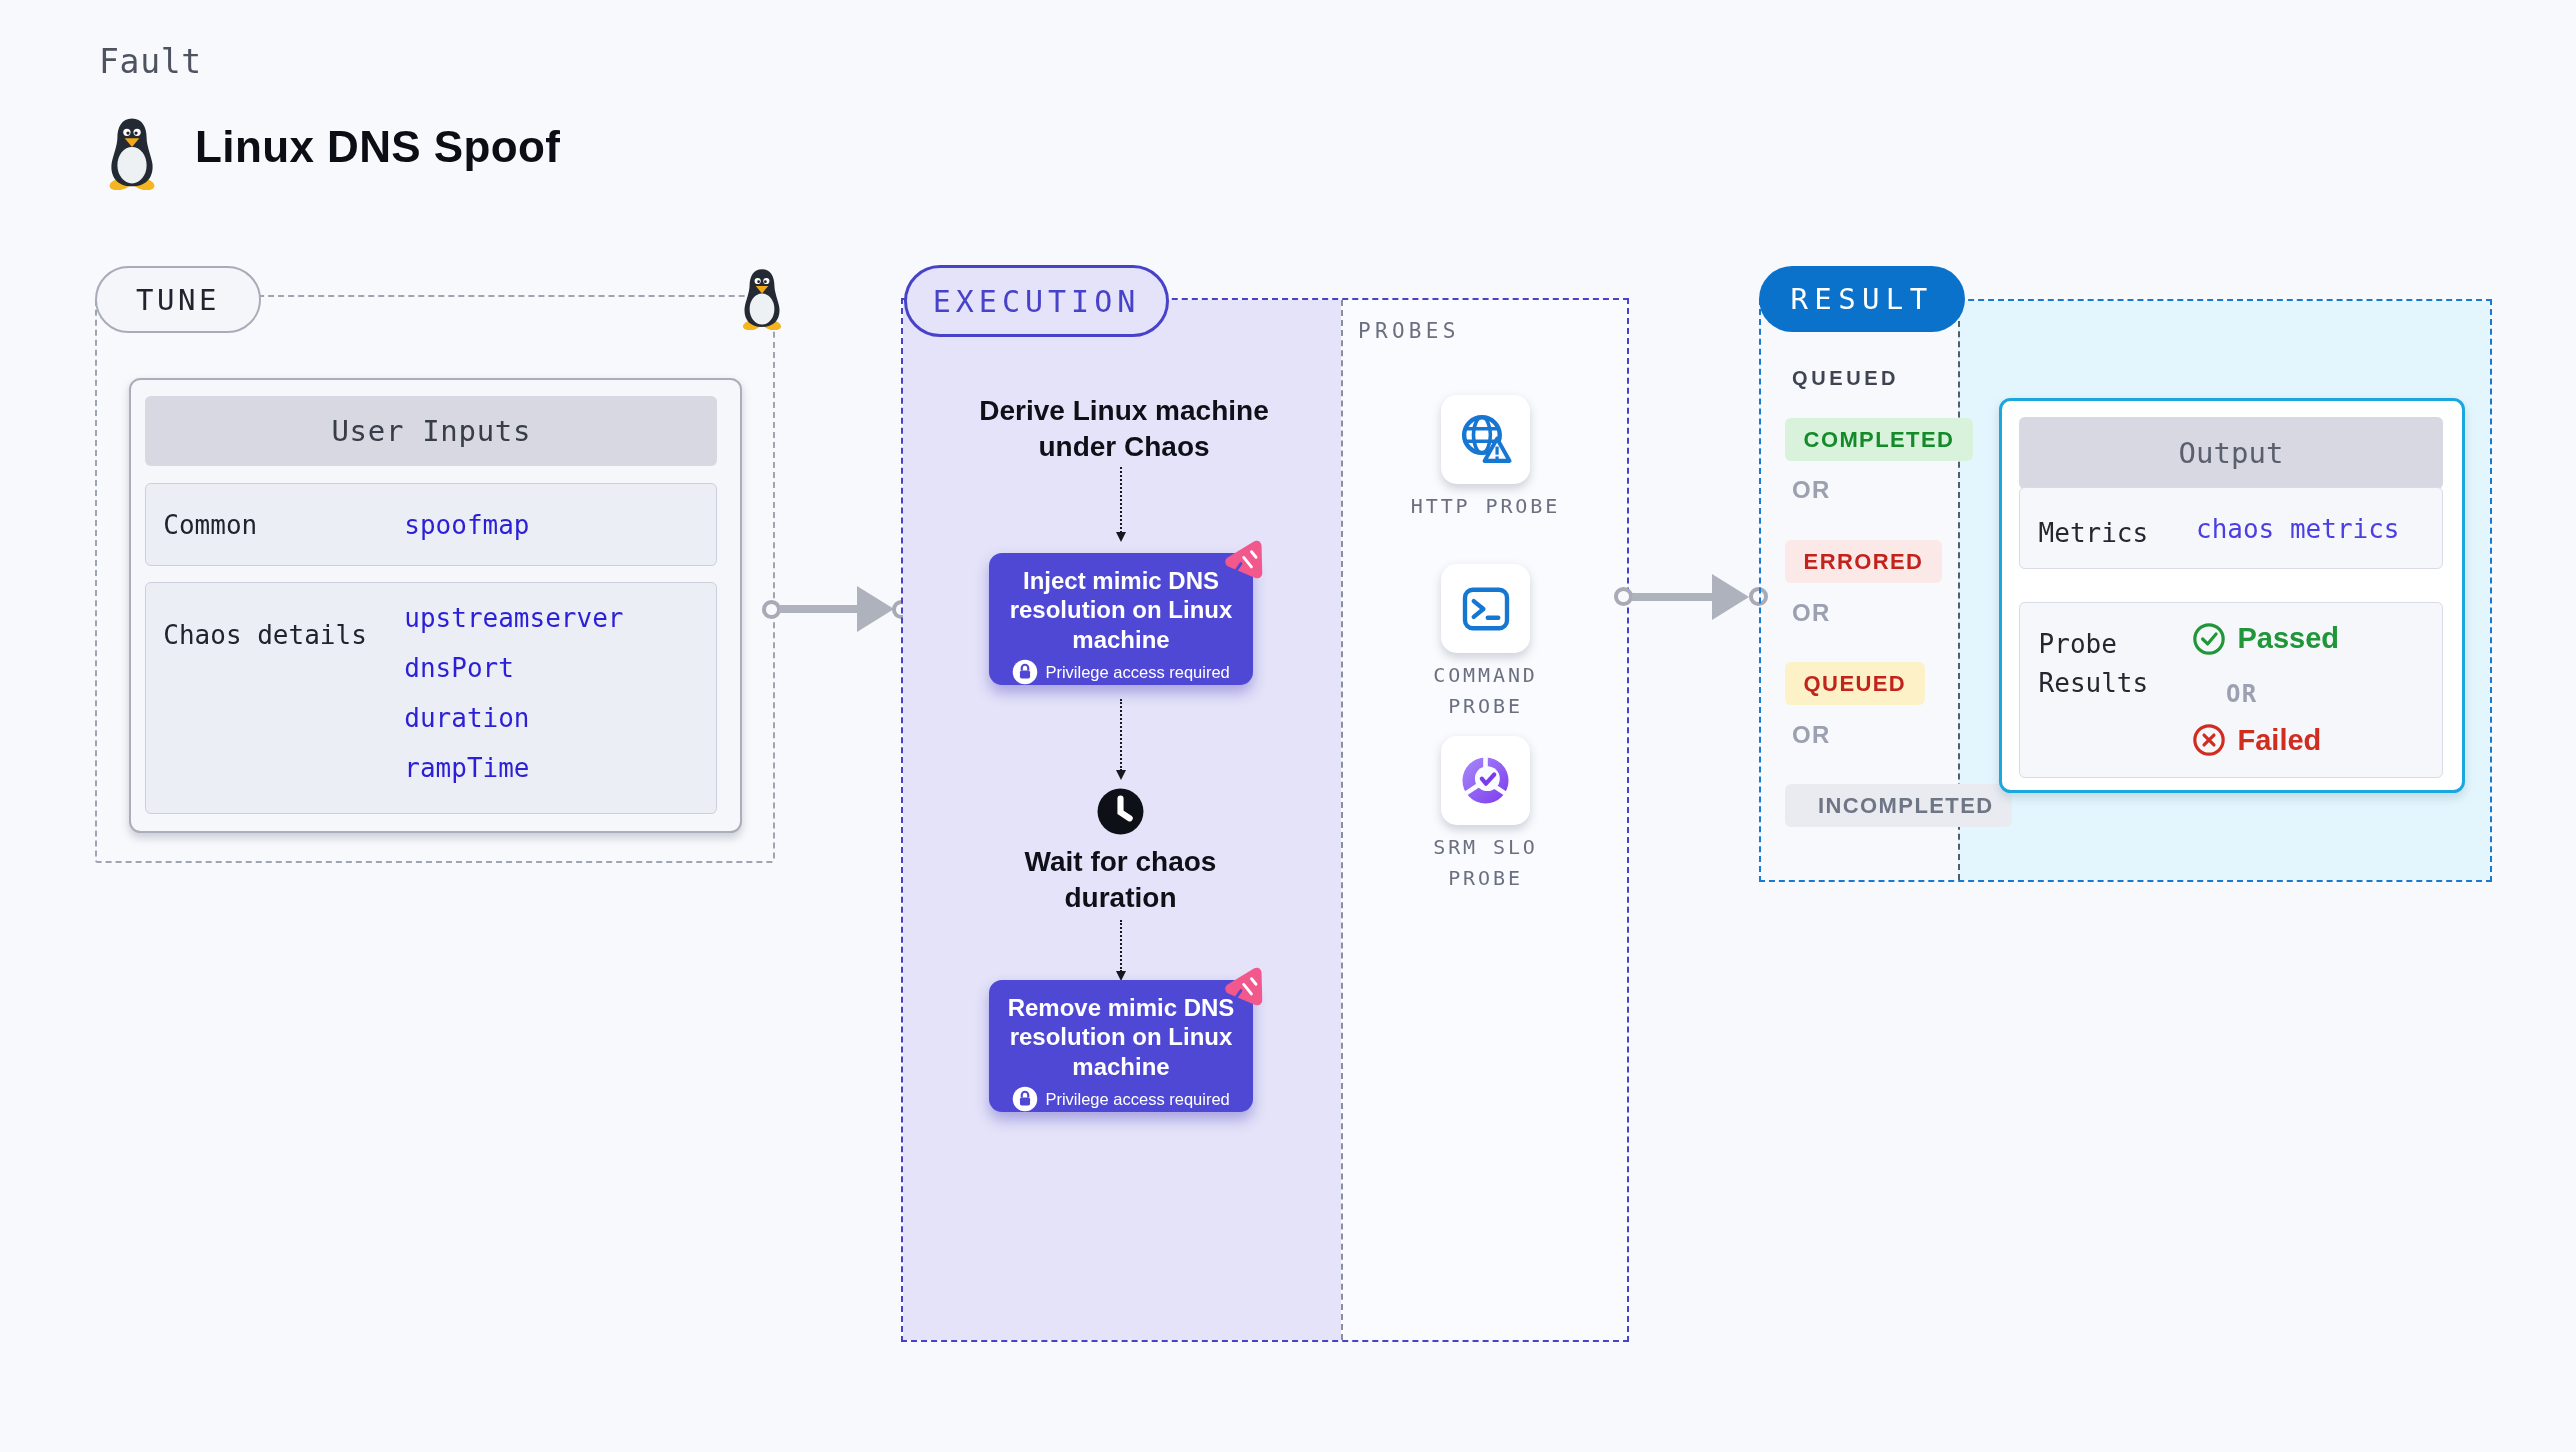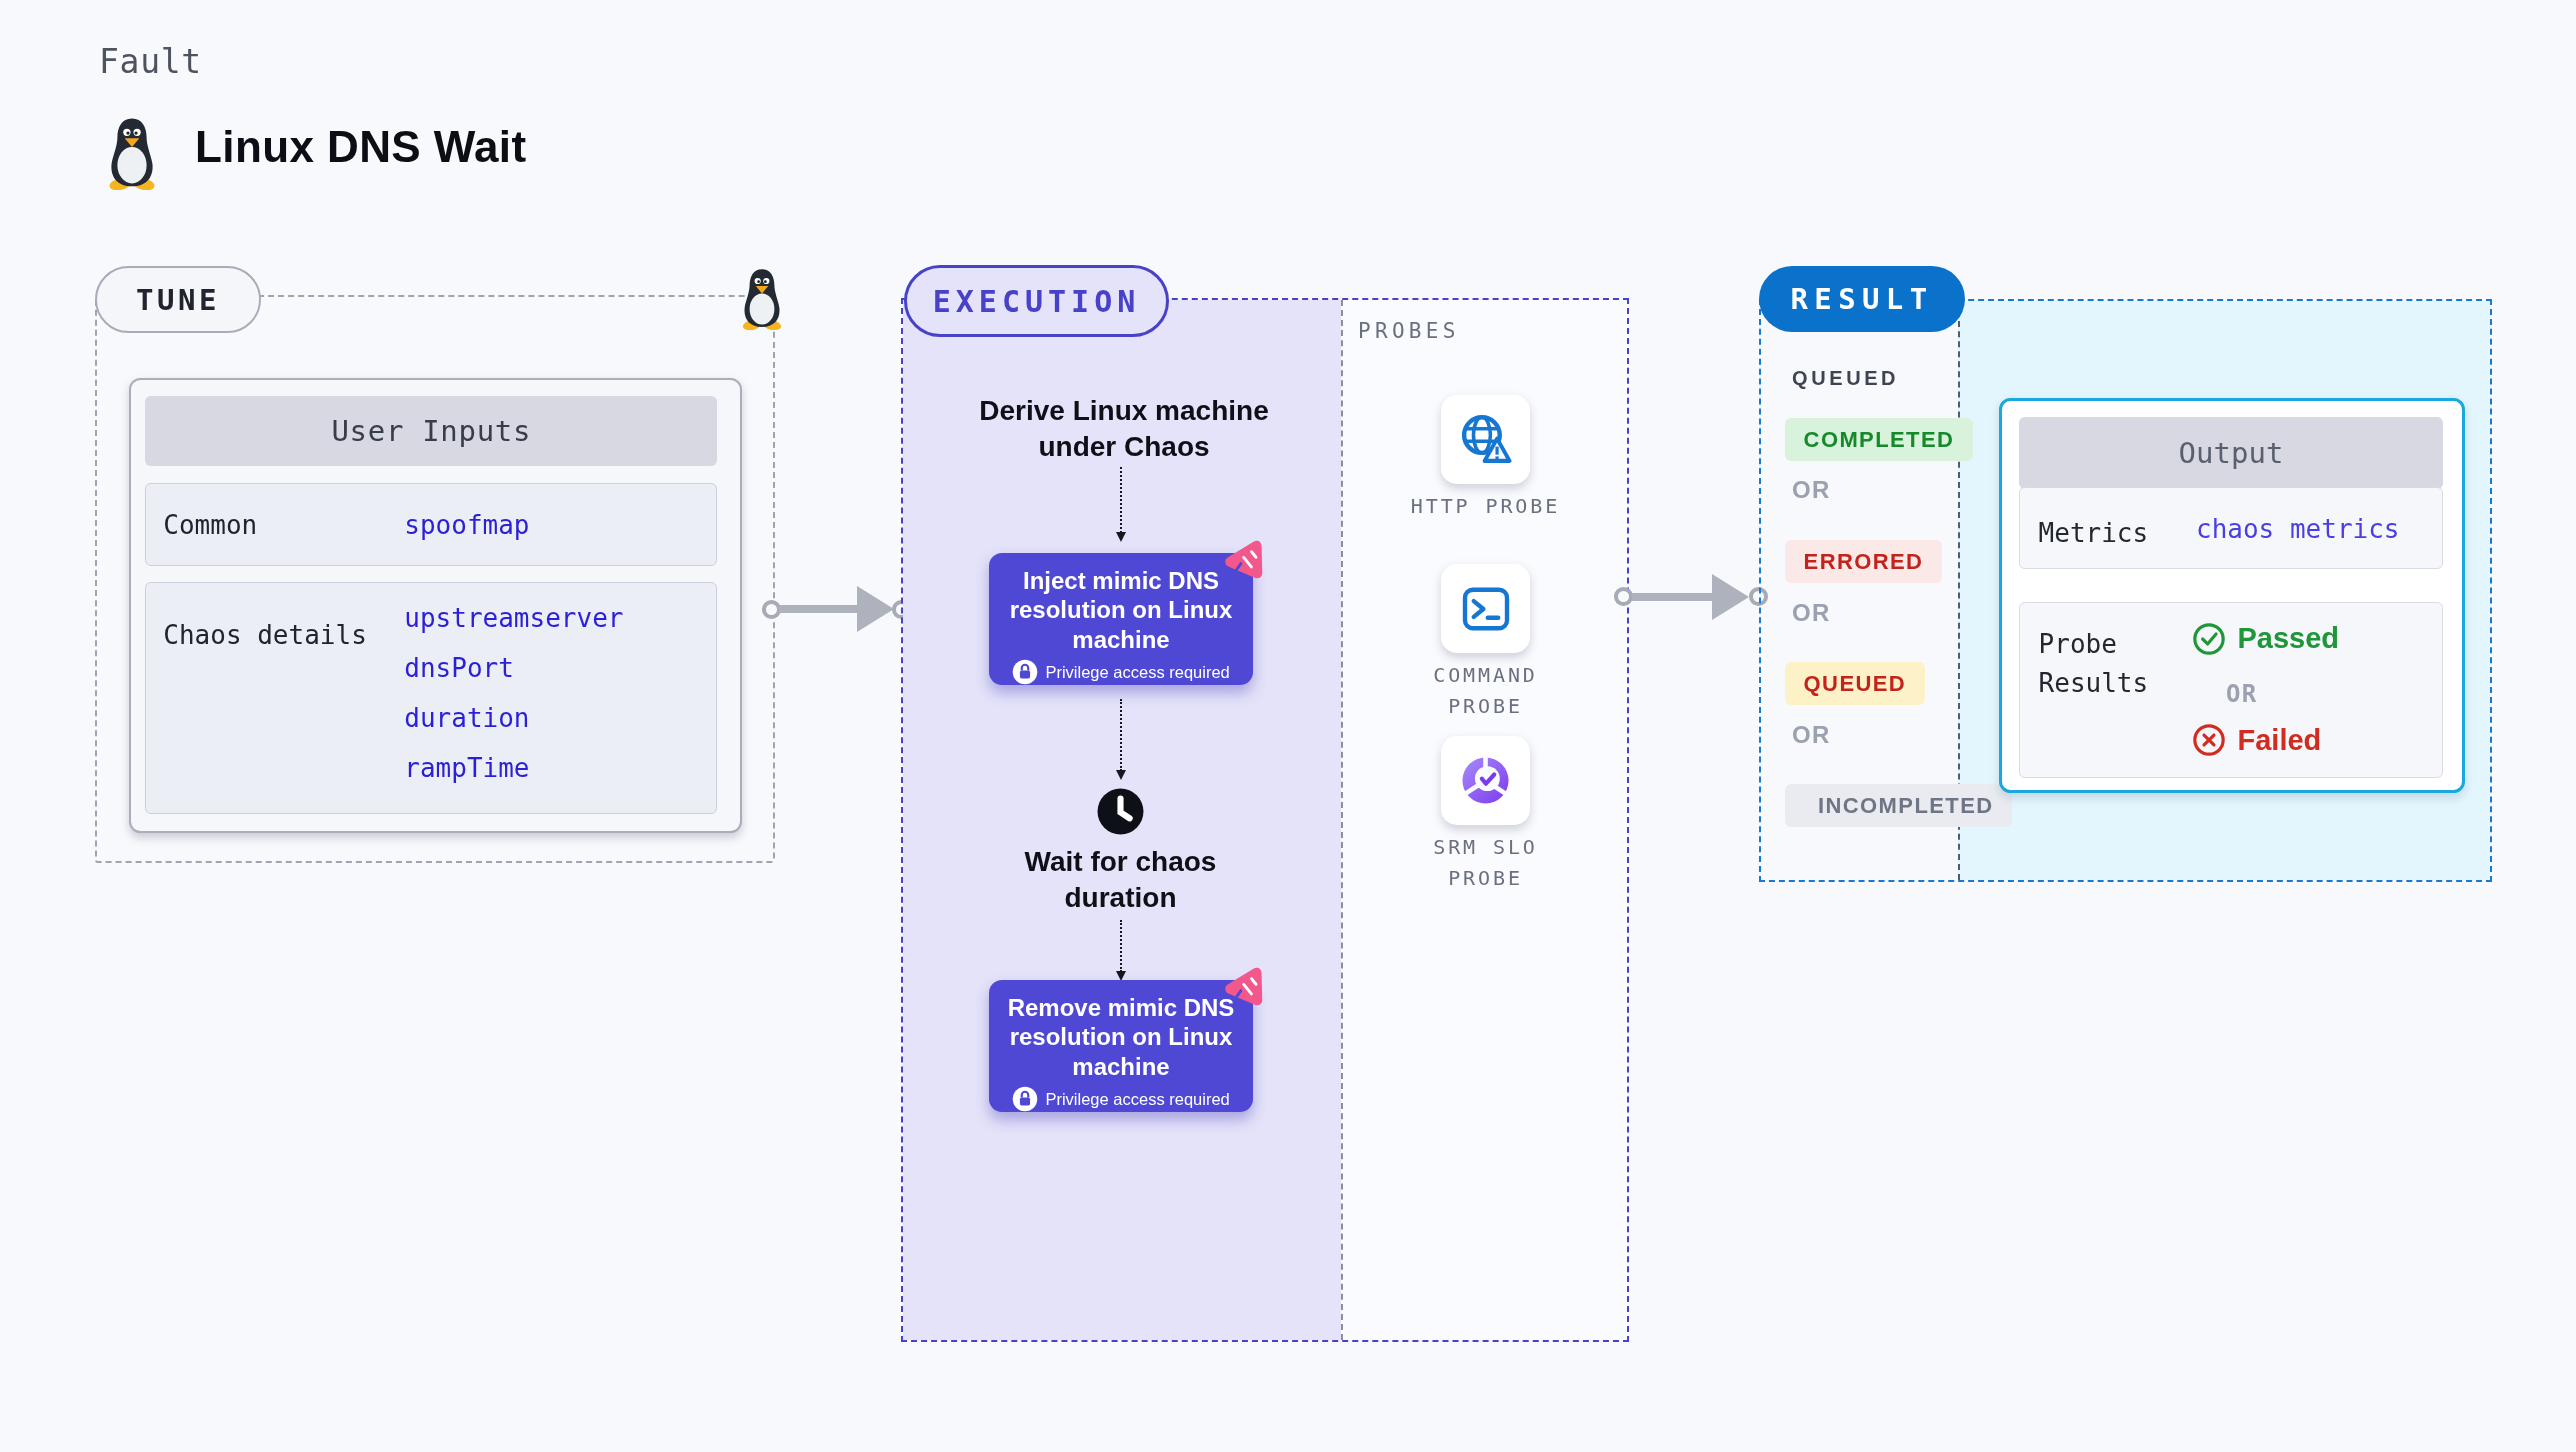--- a/index.html
+++ b/index.html
@@ -7,21 +7,21 @@
   #canvas{position:relative;width:2576px;height:1452px;background:#F8F9FC;overflow:hidden;}
   .abs{position:absolute;}
   .mono{font-family:"DejaVu Sans Mono","Liberation Mono",monospace;}
   .pre{white-space:pre-line;}
 
   
   .kicker{left:99px;top:42px;font-size:33px;color:#4E5360;letter-spacing:0.7px;}
   .page-title{left:195px;top:122px;font-size:44px;font-weight:bold;color:#0B0E14;letter-spacing:0.4px;}
 
   
-  .pill{display:flex;align-items:center;justify-content:center;border-radius:43px;font-weight:bold;}
+  .pill{display:flex;align-items:center;justify-content:center;border-radius:43px;font-weight:normal;}
   .tune-pill{left:95px;top:266px;width:162px;height:63px;background:#F5F6FA;border:2.9px solid #A7ACB8;color:#20242E;font-size:29px;letter-spacing:3.6px;}
   .exec-pill{left:904px;top:265px;width:259px;height:66px;background:#E4E3F9;border:3.6px solid #4742C8;color:#4742C8;font-size:30px;letter-spacing:5px;}
   .result-pill{left:1759px;top:266px;width:206px;height:66px;background:#0B72CC;color:#FFFFFF;font-size:29px;letter-spacing:6.4px;}
 
   
   .tune-box{left:95px;top:295px;width:676px;height:564px;border:2.9px dashed #9EA4B0;border-radius:2.9px;}
   .exec-box{left:901px;top:298px;width:724px;height:1040px;border:2.9px dashed #4742C8;}
   .exec-fill-left{left:0;top:0;width:438px;height:100%;background:#E4E3F9;}
   .probes-zone{left:438px;top:0;right:0;height:100%;background:#FAFBFE;border-left:2.1px dashed #8A8F9C;box-sizing:border-box;}
   .result-box{left:1759px;top:299px;width:729px;height:579px;border:2.9px dashed #1779D2;}
@@ -82,21 +82,21 @@
     <ellipse cx="20" cy="92" rx="15" ry="8" fill="#F5B520" transform="rotate(-12 20 92)"></ellipse>
     <ellipse cx="52" cy="92" rx="15" ry="8" fill="#F5B520" transform="rotate(12 52 92)"></ellipse>
     <path d="M36 2 C22 2 16 14 16 28 C16 40 10 52 8 64 C6 82 16 95 36 95 C56 95 66 82 64 64 C62 52 56 40 56 28 C56 14 50 2 36 2 Z" fill="#242A33"></path>
     <ellipse cx="36" cy="66" rx="20" ry="25" fill="#EEF1F4"></ellipse>
     <circle cx="29" cy="21" r="5" fill="#fff"></circle>
       <circle cx="43" cy="21" r="5" fill="#fff"></circle>
     <circle cx="30.5" cy="22" r="2.2" fill="#1b1f26"></circle>
       <circle cx="41.5" cy="22" r="2.2" fill="#1b1f26"></circle>
     <path d="M26 29 L46 29 L36 41 Z" fill="#F3A71C"></path>
   </svg>
-  <div class="abs page-title">Linux DNS Wait</div>
+  <div class="abs page-title">Linux DNS Spoof</div>
 
   <div class="abs tune-box"></div>
   <div class="abs pill tune-pill mono">TUNE</div>
   <svg class="abs" style="left:739px;top:268px;width:46px;height:62px" viewBox="0 0 72 100">
     <ellipse cx="20" cy="92" rx="15" ry="8" fill="#F5B520" transform="rotate(-12 20 92)"></ellipse>
     <ellipse cx="52" cy="92" rx="15" ry="8" fill="#F5B520" transform="rotate(12 52 92)"></ellipse>
     <path d="M36 2 C22 2 16 14 16 28 C16 40 10 52 8 64 C6 82 16 95 36 95 C56 95 66 82 64 64 C62 52 56 40 56 28 C56 14 50 2 36 2 Z" fill="#242A33"></path>
     <ellipse cx="36" cy="66" rx="20" ry="25" fill="#EEF1F4"></ellipse>
     <circle cx="29" cy="21" r="5" fill="#fff"></circle>
       <circle cx="43" cy="21" r="5" fill="#fff"></circle>

